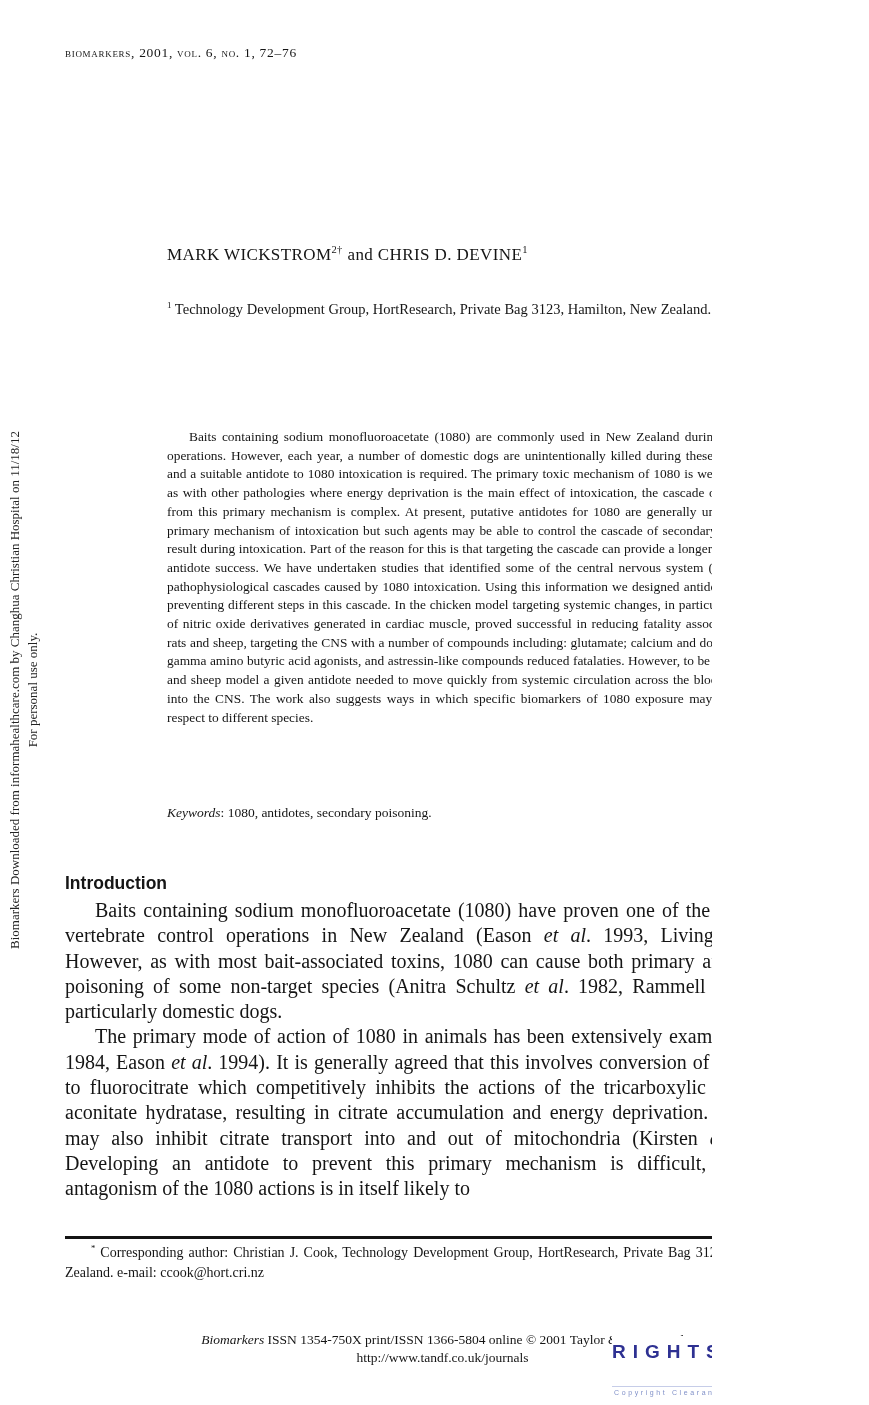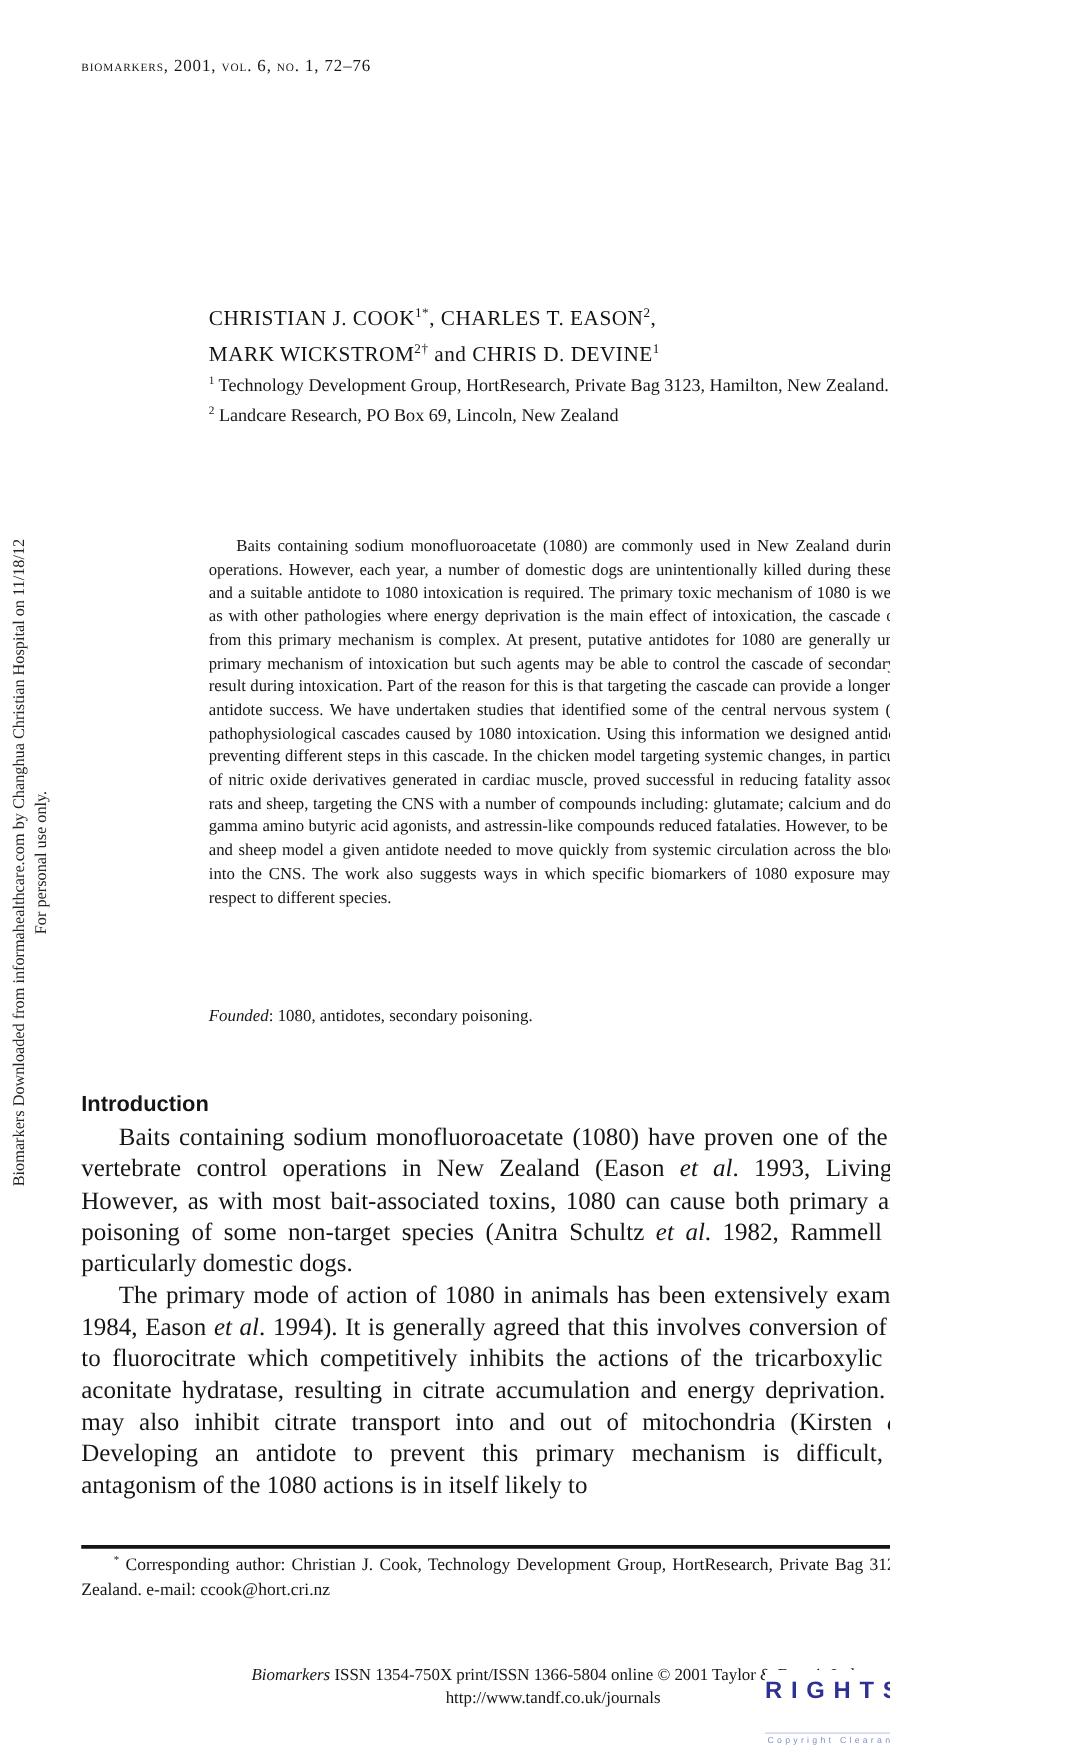--- a/index.html
+++ b/index.html
@@ -114,32 +114,30 @@
     </svg>
   </div>
 
   <div class="sidebar-rotated">
     <div>Biomarkers Downloaded from informahealthcare.com by Changhua Christian Hospital on 11/18/12</div>
     <div>For personal use only.</div>
   </div>
 
 
   <div class="authors">
-    <div><span>CHRISTIAN J. COOK</span><sup>1*</sup><span>, CHARLES T. EASON</span><sup>2</sup><span>,</span></div>
     <div><span>MARK WICKSTROM</span><sup>2†</sup><span> and CHRIS D. DEVINE</span><sup>1</sup></div>
   </div>
 
   <div class="affiliations">
     <p class="affiliation"><sup>1</sup><span> Technology Development Group, HortResearch, Private Bag 3123, Hamilton, New Zealand.</span></p>
-    <p class="affiliation"><sup>2</sup><span> Landcare Research, PO Box 69, Lincoln, New Zealand</span></p>
   </div>
 
   <div class="abstract">Baits containing sodium monofluoroacetate (1080) are commonly used in New Zealand during feral pest control operations. However, each year, a number of domestic dogs are unintentionally killed during these control operations, and a suitable antidote to 1080 intoxication is required. The primary toxic mechanism of 1080 is well known. However, as with other pathologies where energy deprivation is the main effect of intoxication, the cascade of effects that arises from this primary mechanism is complex. At present, putative antidotes for 1080 are generally unable to address the primary mechanism of intoxication but such agents may be able to control the cascade of secondary effects, which can result during intoxication. Part of the reason for this is that targeting the cascade can provide a longer window of time for antidote success. We have undertaken studies that identified some of the central nervous system (CNS) and systemic pathophysiological cascades caused by 1080 intoxication. Using this information we designed antidotes, on the basis of preventing different steps in this cascade. In the chicken model targeting systemic changes, in particular reducing effects of nitric oxide derivatives generated in cardiac muscle, proved successful in reducing fatality associated with 1080. In rats and sheep, targeting the CNS with a number of compounds including: glutamate; calcium and dopamine antagonists; gamma amino butyric acid agonists, and astressin-like compounds reduced fatalaties. However, to be successful in the rat and sheep model a given antidote needed to move quickly from systemic circulation across the blood brain barrier and into the CNS. The work also suggests ways in which specific biomarkers of 1080 exposure may be developed with respect to different species.</div>
 
-  <div class="keywords"><span class="italic">Founded</span><span>: 1080, antidotes, secondary poisoning.</span></div>
+  <div class="keywords"><span class="italic">Keywords</span><span>: 1080, antidotes, secondary poisoning.</span></div>
 
   <h2 class="intro-heading" style="margin:0;">Introduction</h2>
 
   <div class="body-text">
     <p><span>Baits containing sodium monofluoroacetate (1080) have proven one of the mainstays in vertebrate control operations in New Zealand (Eason </span><span class="italic">et al</span><span>. 1993, Livingstone 1994). However, as with most bait-associated toxins, 1080 can cause both primary and secondary poisoning of some non-target species (Anitra Schultz </span><span class="italic">et al</span><span>. 1982, Rammell </span><span class="italic">et al</span><span>. 1985), particularly domestic dogs.</span></p>
     <p><span>The primary mode of action of 1080 in animals has been extensively examined (Savarie 1984, Eason </span><span class="italic">et al</span><span>. 1994). It is generally agreed that this involves conversion of fluoroacetate to fluorocitrate which competitively inhibits the actions of the tricarboxylic acid enzyme aconitate hydratase, resulting in citrate accumulation and energy deprivation. Fluorocitrate may also inhibit citrate transport into and out of mitochondria (Kirsten </span><span class="italic">et al</span><span>. 1978). Developing an antidote to prevent this primary mechanism is difficult, as effective antagonism of the 1080 actions is in itself likely to</span></p>
   </div>
 
   <div class="fn-rule"></div>
 

